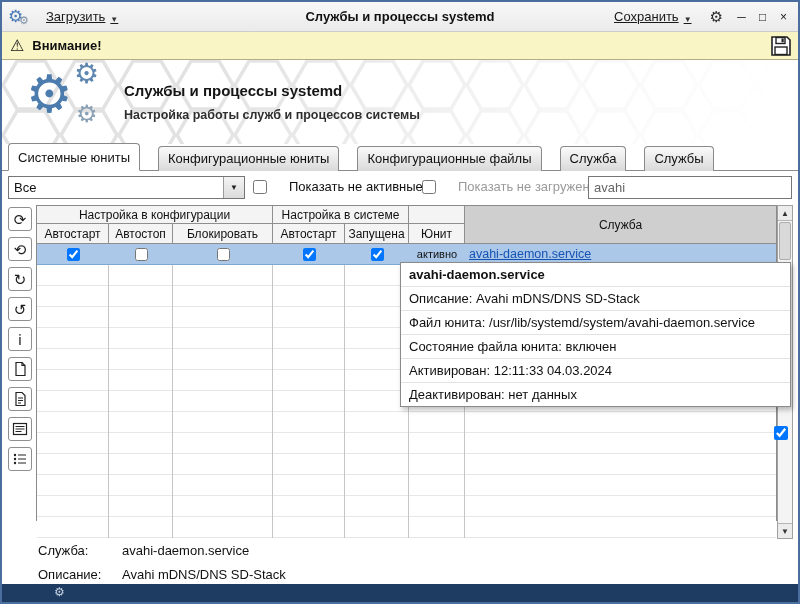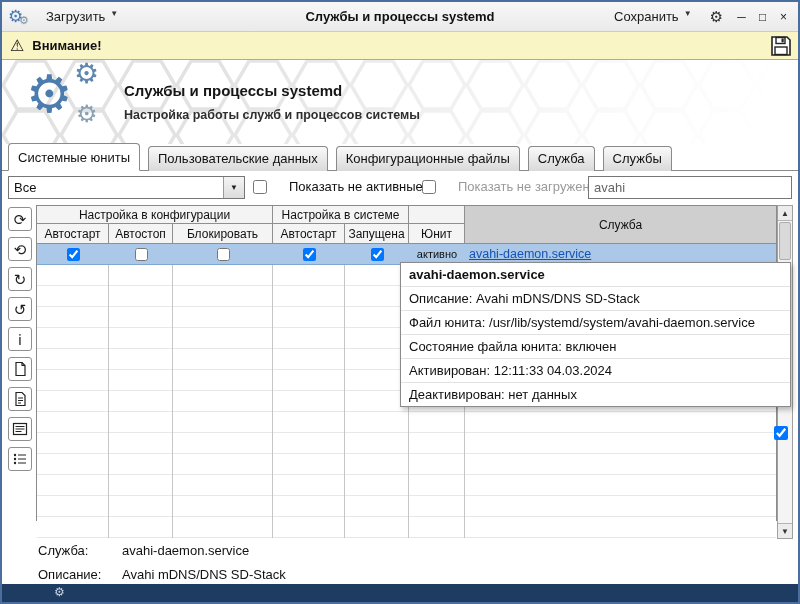--- a/index.html
+++ b/index.html
@@ -4,21 +4,21 @@
 <style>
   * { margin:0; padding:0; box-sizing:border-box; }
   html,body { background:#d6d6d6; font-family:"Liberation Sans", sans-serif; }
   .window{position:relative;width:800px;height:604px;border:2px solid #4a6f9e;background:#fff;overflow:hidden;}
 
   
   .titlebar{position:absolute;left:0;top:0;width:796px;height:30px;background:linear-gradient(#f8f8f8,#eaeaea);border-bottom:1px solid #cccccc;display:flex;align-items:center;}
   .appicon{position:relative;width:24px;height:24px;margin-left:6px;}
   .appicon .g1{position:absolute;left:0;top:1px;font-size:17px;color:#4a7ab5;}
   .appicon .g2{position:absolute;left:11px;top:9px;font-size:11px;color:#7f93a6;}
-  .menu-btn{display:flex;align-items:flex-start;gap:5px;font-size:13px;color:#1a1a1a;margin-left:8px;padding:3px 6px;border-radius:3px;cursor:default;}
+  .menu-btn{display:flex;align-items:flex-end;gap:5px;font-size:13px;color:#1a1a1a;margin-left:8px;padding:3px 6px;border-radius:3px;cursor:default;text-decoration:underline;}
   .menu-btn .arr{font-size:8px;color:#333;}
   .tb-title{position:absolute;left:0;right:0;text-align:center;font-size:13px;font-weight:bold;color:#111;pointer-events:none;}
   .tb-right{margin-left:auto;display:flex;align-items:center;gap:12px;margin-right:8px;}
   .tb-gear{font-size:15px;color:#2d2d2d;}
   .winbtns{display:flex;align-items:center;gap:8px;font-size:12px;color:#222;}
   .winbtns span{width:13px;text-align:center;}
 
   
   .warnbar{position:absolute;left:0;top:30px;width:796px;height:28px;background:#f9f5c5;border-bottom:1px solid #b4ac85;display:flex;align-items:center;}
   .warn-icon{margin-left:8px;font-size:16px;color:#141414;line-height:1;}
@@ -31,21 +31,21 @@
   .hero-fade{position:absolute;left:0;top:0;right:0;bottom:0;background:linear-gradient(115deg, rgba(255,255,255,0) 25%, rgba(255,255,255,0.75) 70%, #ffffff 95%);}
   .logo{position:absolute;left:24px;top:4px;width:92px;height:76px;}
   .logo .big{position:absolute;left:0;top:4px;font-size:52px;color:#4c7cae;line-height:1;}
   .logo .small{position:absolute;left:48px;top:-4px;font-size:28px;color:#5f87b0;line-height:1;}
   .logo .tiny{position:absolute;left:50px;top:38px;font-size:24px;color:#8aa0b5;line-height:1;}
   .hero-title{position:absolute;left:122px;top:22px;font-size:15px;font-weight:bold;color:#161616;}
   .hero-sub{position:absolute;left:122px;top:48px;font-size:12.5px;font-weight:bold;color:#2e2e2e;}
 
   
   .tabstrip{position:absolute;left:0;top:142px;width:796px;height:27px;border-bottom:1px solid #8a8a8a;display:flex;align-items:flex-end;padding-left:6px;background:#fff;}
-  .tab{font-size:13px;color:#111;padding:4px 9px 5px;border:1px solid #8a8a8a;border-bottom:none;border-radius:4px 4px 0 0;background:linear-gradient(#fafafa,#d9d9d9);margin-right:8px;margin-bottom:-1px;white-space:nowrap;}
+  .tab{font-size:13px;color:#111;padding:4px 9px 5px;border:1px solid #8a8a8a;border-bottom:none;border-radius:4px 4px 0 0;background:linear-gradient(#fafafa,#d9d9d9);margin-right:18px;margin-bottom:-1px;white-space:nowrap;}
   .tab.active{background:#fff;border-bottom:1px solid #fff;padding-top:6px;}
 
   
   .filterrow{position:absolute;left:0;top:169px;width:796px;height:34px;background:#fff;}
   .combo{position:absolute;left:6px;top:5px;width:237px;height:23px;border:1px solid #767676;background:#fff;display:flex;align-items:center;}
   .combo-text{flex:1;font-size:13px;padding-left:5px;color:#111;}
   .combo-btn{width:21px;height:100%;border-left:1px solid #9a9a9a;background:linear-gradient(#f4f4f4,#dcdcdc);display:flex;align-items:center;justify-content:center;font-size:8px;color:#222;}
   .chk{position:absolute;top:8px;display:flex;align-items:center;gap:22px;font-size:13px;color:#111;}
   .chk input{width:14px;height:14px;}
   .chk.muted{color:#9a9a9a;}
@@ -146,21 +146,21 @@
       <span class="big">⚙</span>
       <span class="small">⚙</span>
       <span class="tiny">⚙</span>
     </div>
     <div class="hero-title">Службы и процессы systemd</div>
     <div class="hero-sub">Настройка работы служб и процессов системы</div>
   </div>
 
   <div class="tabstrip">
     <div class="tab active">Системные юниты</div>
-    <div class="tab">Пользовательские данных</div>
+    <div class="tab">Конфигурационные юниты</div>
     <div class="tab">Конфигурационные файлы</div>
     <div class="tab">Служба</div>
     <div class="tab">Службы</div>
   </div>
 
   <div class="filterrow">
     <div class="combo">
       <span class="combo-text">Все</span>
       <span class="combo-btn">
           <span>▼</span>

